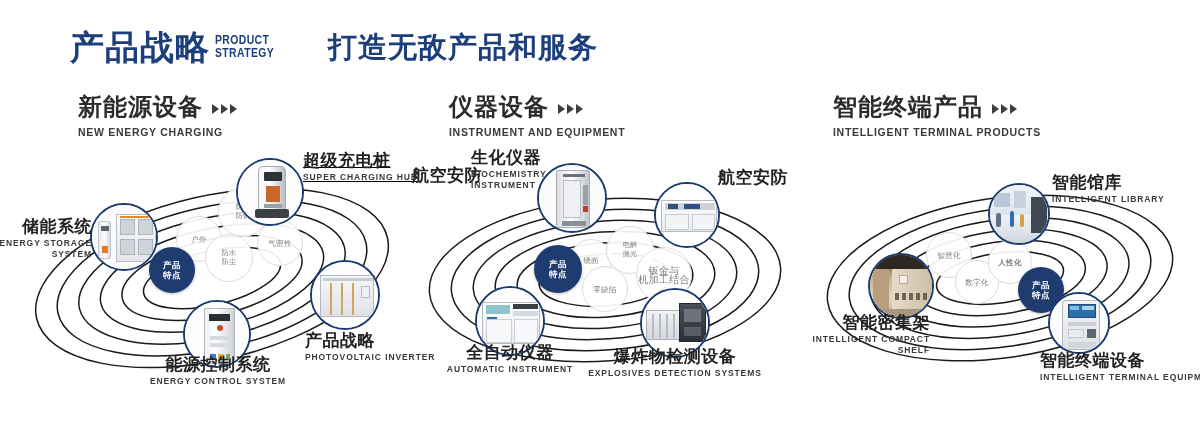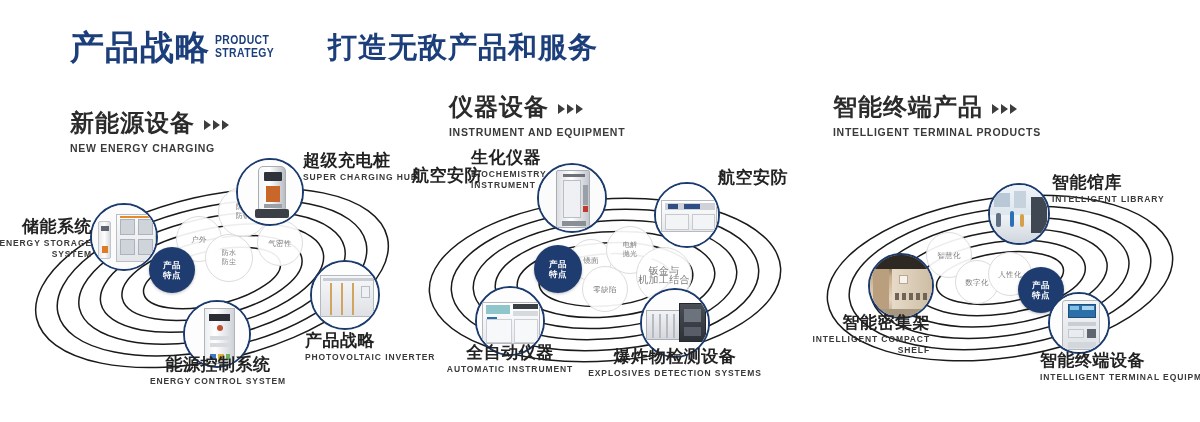--- a/index.html
+++ b/index.html
@@ -118,21 +118,21 @@
 
   <div class="header">
     <div class="brand-cn">产品战略</div>
     <div class="brand-en">
       <div>PRODUCT</div>
       <div>STRATEGY</div>
     </div>
     <div class="headline">打造无敌产品和服务</div>
   </div>
 
-  <div class="sect" style="left:70px;margin-top:16px;">
+  <div class="sect" style="left:78px;">
     <div class="sect-cn">
       <span>新能源设备</span>
       <span class="chevrons">
           <span></span>
           <span></span>
           <span></span>
         </span>
     </div>
     <div class="sect-en">NEW ENERGY CHARGING</div>
   </div>
@@ -219,21 +219,21 @@
     <div class="node" style="left:236px; top:8px; width:68px; height:68px;">
       <div class="photo" style="background:#fdfdfd;">
         <div class="dev" style="left:20px; top:6px; width:28px; height:44px; background:linear-gradient(90deg,#f4f5f7,#ffffff 40%,#b9bcc2); border-radius:5px 5px 2px 2px; border:1px solid #a9adb4;">
           <i style="left:5px; top:5px; width:18px; height:9px; background:#2e323a; border-radius:1px;"></i>
           <i style="left:7px; top:19px; width:14px; height:16px; background:#c9662a;"></i>
           <i style="left:5px; top:37px; width:18px; height:4px; background:#9aa0a8;"></i>
         </div>
         <div class="dev" style="left:17px; top:49px; width:34px; height:9px; background:#3b3f46; border-radius:2px;"></div>
       </div>
     </div>
-    <div class="lbl l" style="left:303px; top:0px; width:200px;">
+    <div class="lbl l" style="left:303px; top:0px; width:200px;text-decoration:underline;">
       <div class="cn">超级充电桩</div>
       <div class="en">SUPER CHARGING HUB</div>
     </div>
 
     <div class="node" style="left:310px; top:110px; width:70px; height:70px;">
       <div class="photo" style="background:#fdfdfd;">
         <div class="dev" style="left:8px; top:13px; width:54px; height:42px; background:linear-gradient(180deg,#f6f7f8,#dfe1e5); border:1px solid #b4b8bf;">
           <i style="left:2px; top:2px; width:50px; height:3px; background:#c9cdd3;"></i>
           <i style="left:9px; top:7px; width:2px; height:32px; background:#d3a45f;"></i>
           <i style="left:20px; top:7px; width:2px; height:32px; background:#d3a45f;"></i>
@@ -382,21 +382,21 @@
         <ellipse rx="174" ry="80"></ellipse>
       </g>
     </svg>
 
     <div class="feat" style="left:126px; top:82px; width:46px; height:46px;">
       <span>智慧化</span>
     </div>
     <div class="feat" style="left:155px; top:110px; width:44px; height:44px;">
       <span>数字化</span>
     </div>
-    <div class="feat" style="left:188px; top:102px; width:44px; height:44px;">
+    <div class="feat" style="left:188px; top:90px; width:44px; height:44px;font-weight:bold;">
       <span>人性化</span>
     </div>
 
     <div class="core" style="left:218px; top:117px; width:46px; height:46px;">
       <span>产品</span>
       <span>特点</span>
     </div>
 
     <div class="node" style="left:188px; top:33px; width:62px; height:62px;">
       <div class="photo" style="background:linear-gradient(180deg,#dfe7ef 0%,#eef2f6 55%,#cfd6dd 100%);">

